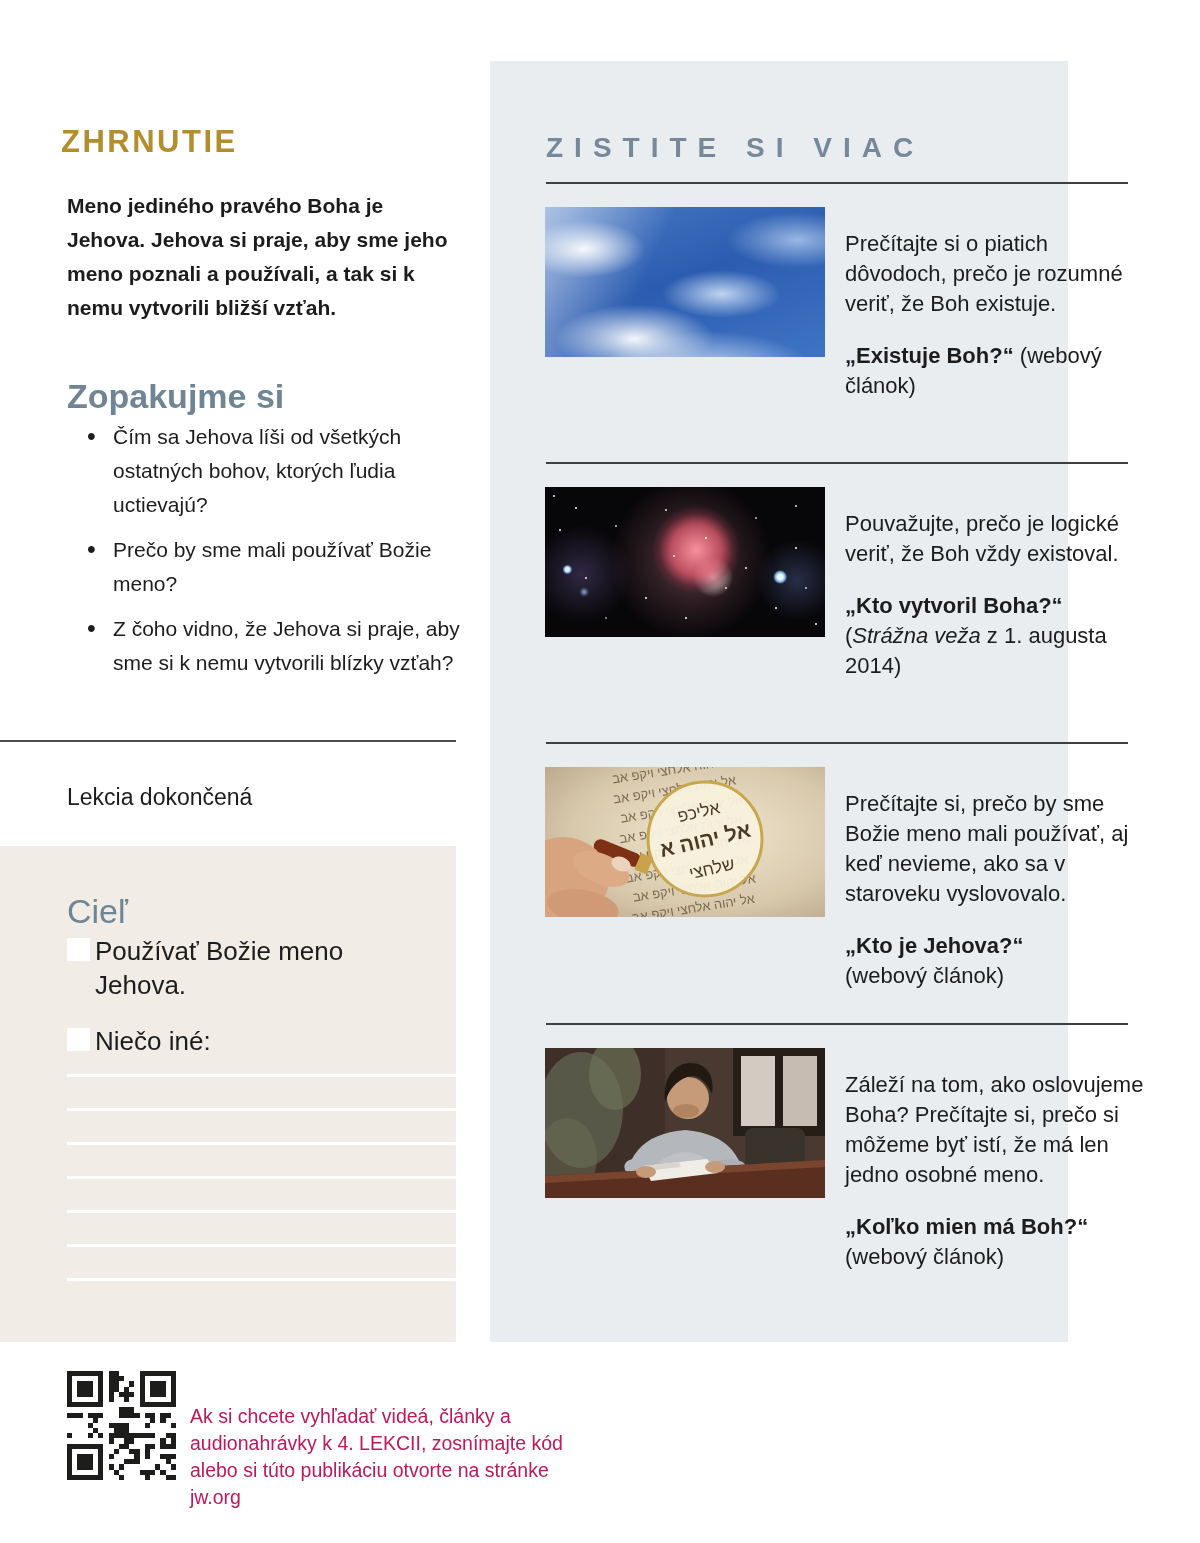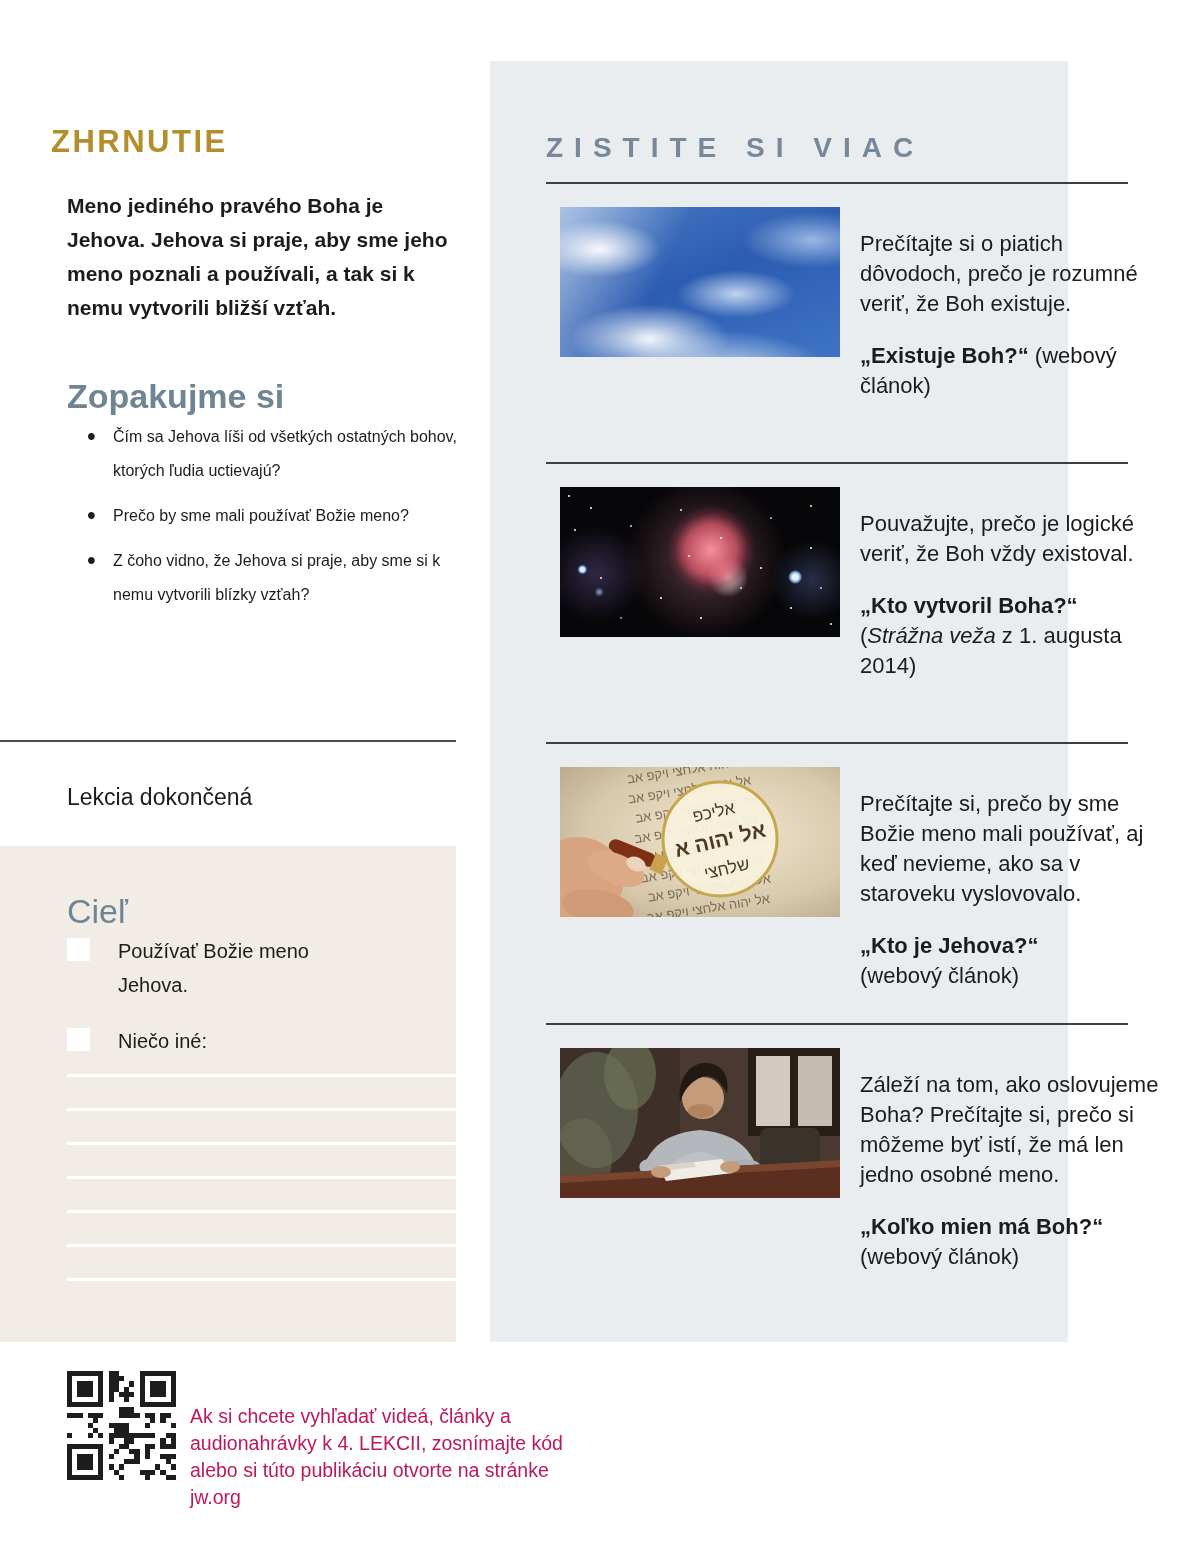--- a/index.html
+++ b/index.html
@@ -3,48 +3,48 @@
 <meta charset="utf-8">
 <style>
   html,body{margin:0;padding:0;background:#ffffff;}
   .page{
     position:relative;width:1200px;height:1543px;background:#ffffff;overflow:hidden;
     font-family:"Liberation Sans","DejaVu Sans",sans-serif;color:#1c1c1c;
   }
   .abs{position:absolute;}
 
   
-  .summary-title{left:51px;top:103px;font-size:31px;font-weight:bold;letter-spacing:2.5px;color:#B28E2C;}
+  .summary-title{left:61px;top:103px;font-size:31px;font-weight:bold;letter-spacing:2.5px;color:#B28E2C;}
   .summary-text{left:67px;top:168px;width:400px;font-size:21px;line-height:34px;font-weight:bold;}
   .review-title{left:67px;top:349px;font-size:34px;font-weight:bold;color:#708594;}
-  .review-list{left:67px;top:420px;width:405px;list-style:none;margin:0;padding:0;font-size:16px;line-height:34px;}
+  .review-list{left:67px;top:420px;width:405px;list-style:none;margin:0;padding:0;font-size:21px;line-height:34px;}
   .review-list li{position:relative;padding-left:46px;margin-bottom:11px;}
   .review-list li::before{content:"•";position:absolute;left:20px;top:-1px;font-size:25px;}
   .divider{left:0;top:740px;width:456px;height:2px;background:#4c4c4c;}
   .lesson-done{left:67px;top:761px;font-size:23px;}
 
   .goal-box{left:0;top:846px;width:456px;height:496px;background:#F2ECE6;}
   .goal-title{position:absolute;left:67px;top:18px;font-size:34px;font-weight:normal;color:#708594;}
-  .goal-opt{position:absolute;left:67px;display:flex;gap:28px;font-size:20px;line-height:34px;}
+  .goal-opt{position:absolute;left:67px;display:flex;gap:5px;font-size:26px;line-height:34px;}
   .goal-opt.o1{top:88px;}
   .goal-opt.o2{top:178px;}
   .checkbox{width:23px;height:23px;background:#ffffff;flex:none;margin-top:4px;}
   .opt-label{width:250px;}
   .wline{position:absolute;left:67px;width:389px;height:3px;background:#ffffff;}
 
   .qr-wrap{left:67px;top:1371px;width:109px;height:109px;}
   .qr-caption{left:190px;top:1383px;width:380px;font-size:19.5px;line-height:27px;color:#be185d;}
 
   
   .panel{left:490px;top:61px;width:578px;height:1281px;background:#E9EDF0;}
   .panel-title{position:absolute;left:56px;top:48px;font-size:28px;font-weight:bold;letter-spacing:11px;color:#76playing;color:#76889a;}
   .lm-item{position:absolute;left:55px;width:620px;}
   .lm-item.i1{top:121px;} .lm-item.i2{top:401px;} .lm-item.i3{top:681px;} .lm-item.i4{top:962px;}
   .rule{height:2px;background:#3f3f3f;width:582px;margin:0 0 23px 1px;}
-  .lm-row{display:flex;gap:20px;align-items:flex-start;justify-content:flex-end;}
+  .lm-row{display:flex;gap:20px;align-items:flex-start;}
   .thumb{width:280px;height:150px;flex:none;position:relative;overflow:hidden;}
   .copy{width:305px;font-size:22px;line-height:30px;}
   .title-line{margin-top:10px;font-weight:bold;}
   .title-line .src, .src-line{font-weight:normal;}
   .src-line em{font-style:italic;}
 
   
   .img-sky{
     background:
       linear-gradient(115deg, rgba(255,255,255,0.55) 0%, rgba(255,255,255,0) 38%),

